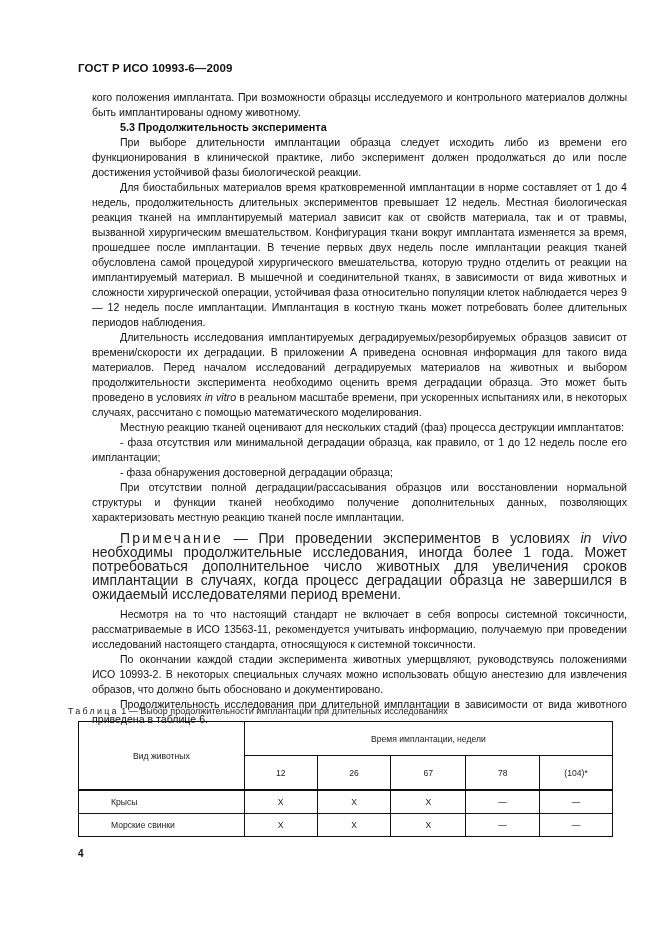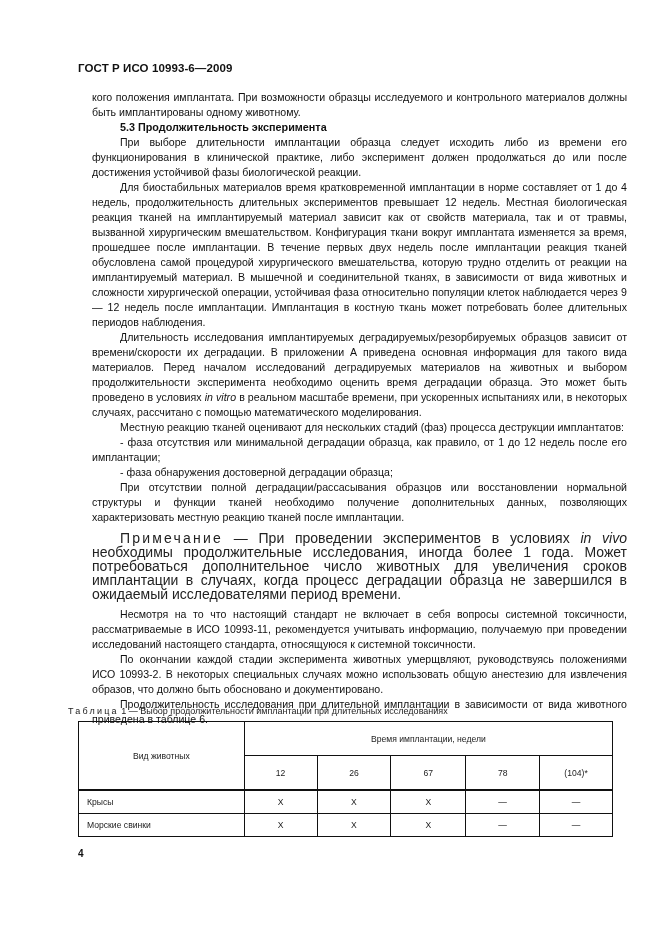--- a/index.html
+++ b/index.html
@@ -30,40 +30,40 @@
   table.t1 {
     position: absolute; left: 78px; top: 721px; width: 535px;
     border-collapse: collapse; font-size: 8.6px; color: #222;
   }
   table.t1 td, table.t1 th {
     border: 1px solid #111; font-weight: normal; text-align: center; padding: 0; margin-left: 48px;
   }
   table.t1 .h1 td { height: 33px; }
   table.t1 .h2 td { height: 33px; border-bottom: 2.5px solid #111; }
   table.t1 .r td { height: 22px; }
-  table.t1 td.animal { text-align: left; padding-left: 8px; }
+  table.t1 td.animal { text-align: left; padding-left: 32px; }
   .page-num { position: absolute; left: 78px; top: 848px; font-size: 10px; font-weight: bold; }
 </style>
 </head>
 <body>
 
 <div class="doc-header">ГОСТ Р ИСО 10993-6—2009</div>
 
 <div class="body-text">
   <p class="noindent">кого положения имплантата. При возможности образцы исследуемого и контрольного материалов должны быть имплантированы одному животному.</p>
   <h3>5.3  Продолжительность эксперимента</h3>
   <p>При выборе длительности имплантации образца следует исходить либо из времени его функционирования в клинической практике, либо эксперимент должен продолжаться до или после достижения устойчивой фазы биологической реакции.</p>
   <p>Для биостабильных материалов время кратковременной имплантации в норме составляет от 1 до 4 недель, продолжительность длительных экспериментов превышает 12 недель. Местная биологическая реакция тканей на имплантируемый материал зависит как от свойств материала, так и от травмы, вызванной хирургическим вмешательством. Конфигурация ткани вокруг имплантата изменяется за время, прошедшее после имплантации. В течение первых двух недель после имплантации реакция тканей обусловлена самой процедурой хирургического вмешательства, которую трудно отделить от реакции на имплантируемый материал. В мышечной и соединительной тканях, в зависимости от вида животных и сложности хирургической операции, устойчивая фаза относительно популяции клеток наблюдается через 9 — 12 недель после имплантации. Имплантация в костную ткань может потребовать более длительных периодов наблюдения.</p>
   <p><span>Длительность исследования имплантируемых деградируемых/резорбируемых образцов зависит от времени/скорости их деградации. В приложении А приведена основная информация для такого вида материалов. Перед началом исследований деградируемых материалов на животных и выбором продолжительности эксперимента необходимо оценить время деградации образца. Это может быть проведено в условиях </span><i>in vitro</i><span> в реальном масштабе времени, при ускоренных испытаниях или, в некоторых случаях, рассчитано с помощью математического моделирования.</span></p>
   <p>Местную реакцию тканей оценивают для нескольких стадий (фаз) процесса деструкции имплантатов:</p>
   <p>- фаза отсутствия или минимальной деградации образца, как правило, от 1 до 12 недель после его имплантации;</p>
   <p>- фаза обнаружения достоверной деградации образца;</p>
   <p>При отсутствии полной деградации/рассасывания образцов или восстановлении нормальной структуры и функции тканей необходимо получение дополнительных данных, позволяющих характеризовать местную реакцию тканей после имплантации.</p>
   <p class="note"><span class="spaced">Примечание</span><span> — При проведении экспериментов в условиях </span><i>in vivo</i><span> необходимы продолжительные исследования, иногда более 1 года. Может потребоваться дополнительное число животных для увеличения сроков имплантации в случаях, когда процесс деградации образца не завершился в ожидаемый исследователями период времени.</span></p>
-  <p>Несмотря на то что настоящий стандарт не включает в себя вопросы системной токсичности, рассматриваемые в ИСО 10993-11, рекомендуется учитывать информацию, получаемую при проведении исследований настоящего стандарта, относящуюся к системной токсичности.</p>
+  <p>Несмотря на то что настоящий стандарт не включает в себя вопросы системной токсичности, рассматриваемые в ИСО 13563-11, рекомендуется учитывать информацию, получаемую при проведении исследований настоящего стандарта, относящуюся к системной токсичности.</p>
   <p>По окончании каждой стадии эксперимента животных умерщвляют, руководствуясь положениями ИСО 10993-2. В некоторых специальных случаях можно использовать общую анестезию для извлечения образов, что должно быть обосновано и документировано.</p>
   <p>Продолжительность исследования при длительной имплантации в зависимости от вида животного приведена в таблице 6.</p>
 </div>
 
 <div class="table-caption"><span class="spaced">Таблица</span><span> 1 — Выбор продолжительности имплантации при длительных исследованиях</span></div>
 
 <table class="t1">
   <colgroup>
     <col style="width:166px">
       <col style="width:73px">

